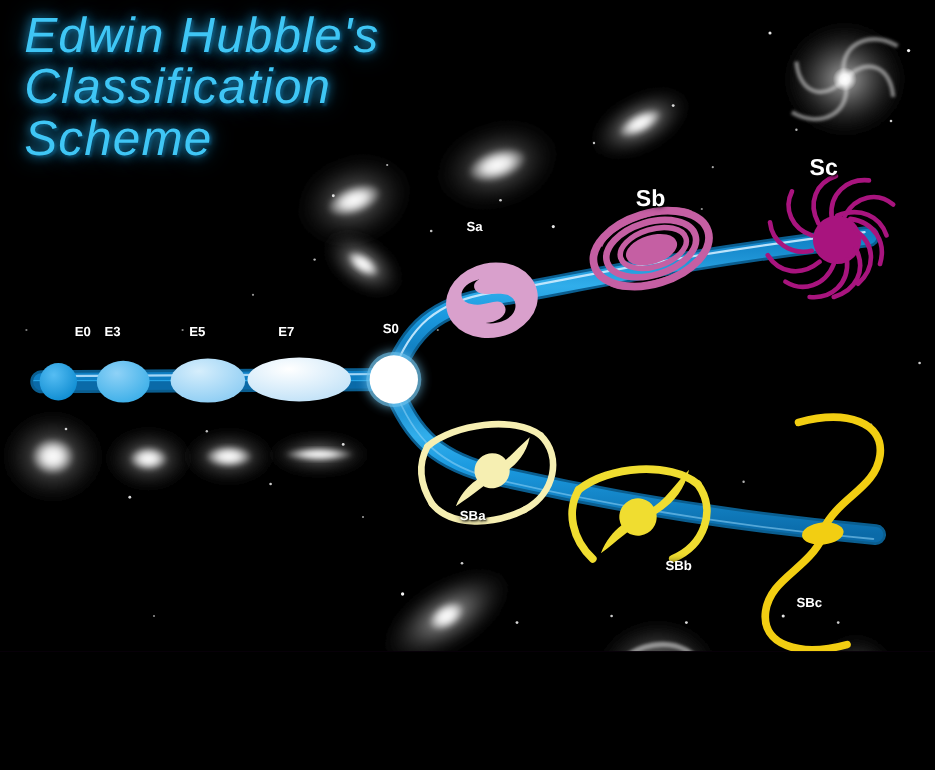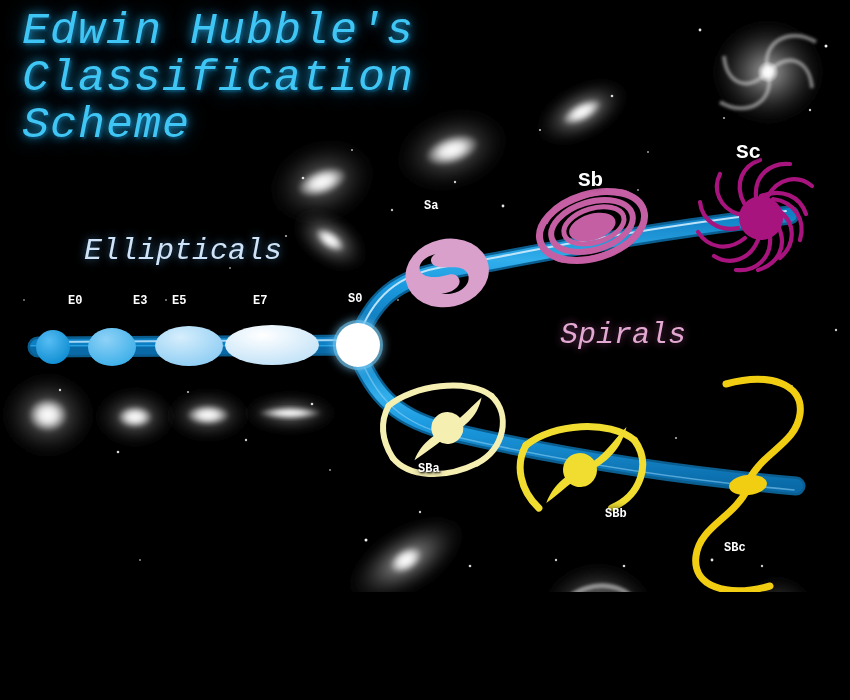--- a/index.html
+++ b/index.html
@@ -2,21 +2,21 @@
 <html><head>
 <meta charset="utf-8">
 <title>Hubble Classification Scheme</title>
 <style>
   html,body{margin:0;padding:0;background:#000;}
   #stage{
     position:relative;
     width:850px;height:592px;
     background:#a21caf;
     overflow:hidden;
-    font-family:Liberation Mono, monospace;
+    font-family:Liberation Sans, sans-serif;
   }
   #stage svg.layer{position:absolute;left:0;top:0;width:850px;height:700px;}
   #photos{position:absolute;left:0;top:0;width:850px;height:700px;}
 
   
   #title{
     position:absolute;left:22px;top:8px;
     font-style:italic;
     font-weight:400;
     font-size:45px;
@@ -353,25 +353,23 @@
       <ellipse cx="748" cy="485" rx="19" ry="10" fill="#f2ce12" transform="rotate(-6 748 485)"></ellipse>
     </g>
   </svg>
 
   <div id="photos"></div>
 
   <div id="title">Edwin Hubble's
 Classification
 Scheme</div>
 
-  <div class="grouplabel" id="lbl-ellipticals">Ellipticals</div>
-  <div class="grouplabel" id="lbl-spirals">Spirals</div>
 
   <div class="typelabel" style="left:36px;top:294px;margin-left:32px;">E0</div>
-  <div class="typelabel" style="left:95px;top:294px;margin-left:38px;">E3</div>
+  <div class="typelabel" style="left:95px;top:294px;">E3</div>
   <div class="typelabel" style="left:172px;top:294px;">E5</div>
   <div class="typelabel" style="left:253px;top:294px;">E7</div>
   <div class="typelabel" style="left:348px;top:292px;">S0</div>
 
   <div class="typelabel" style="left:424px;top:199px;">Sa</div>
   <div class="typelabel big" style="left:578px;top:169px;text-align:right;">Sb</div>
   <div class="typelabel big" style="left:736px;top:141px;">Sc</div>
 
   <div class="typelabel" style="left:418px;top:462px;">SBa</div>
   <div class="typelabel" style="left:563px;top:507px;margin-left:42px;">SBb</div>

